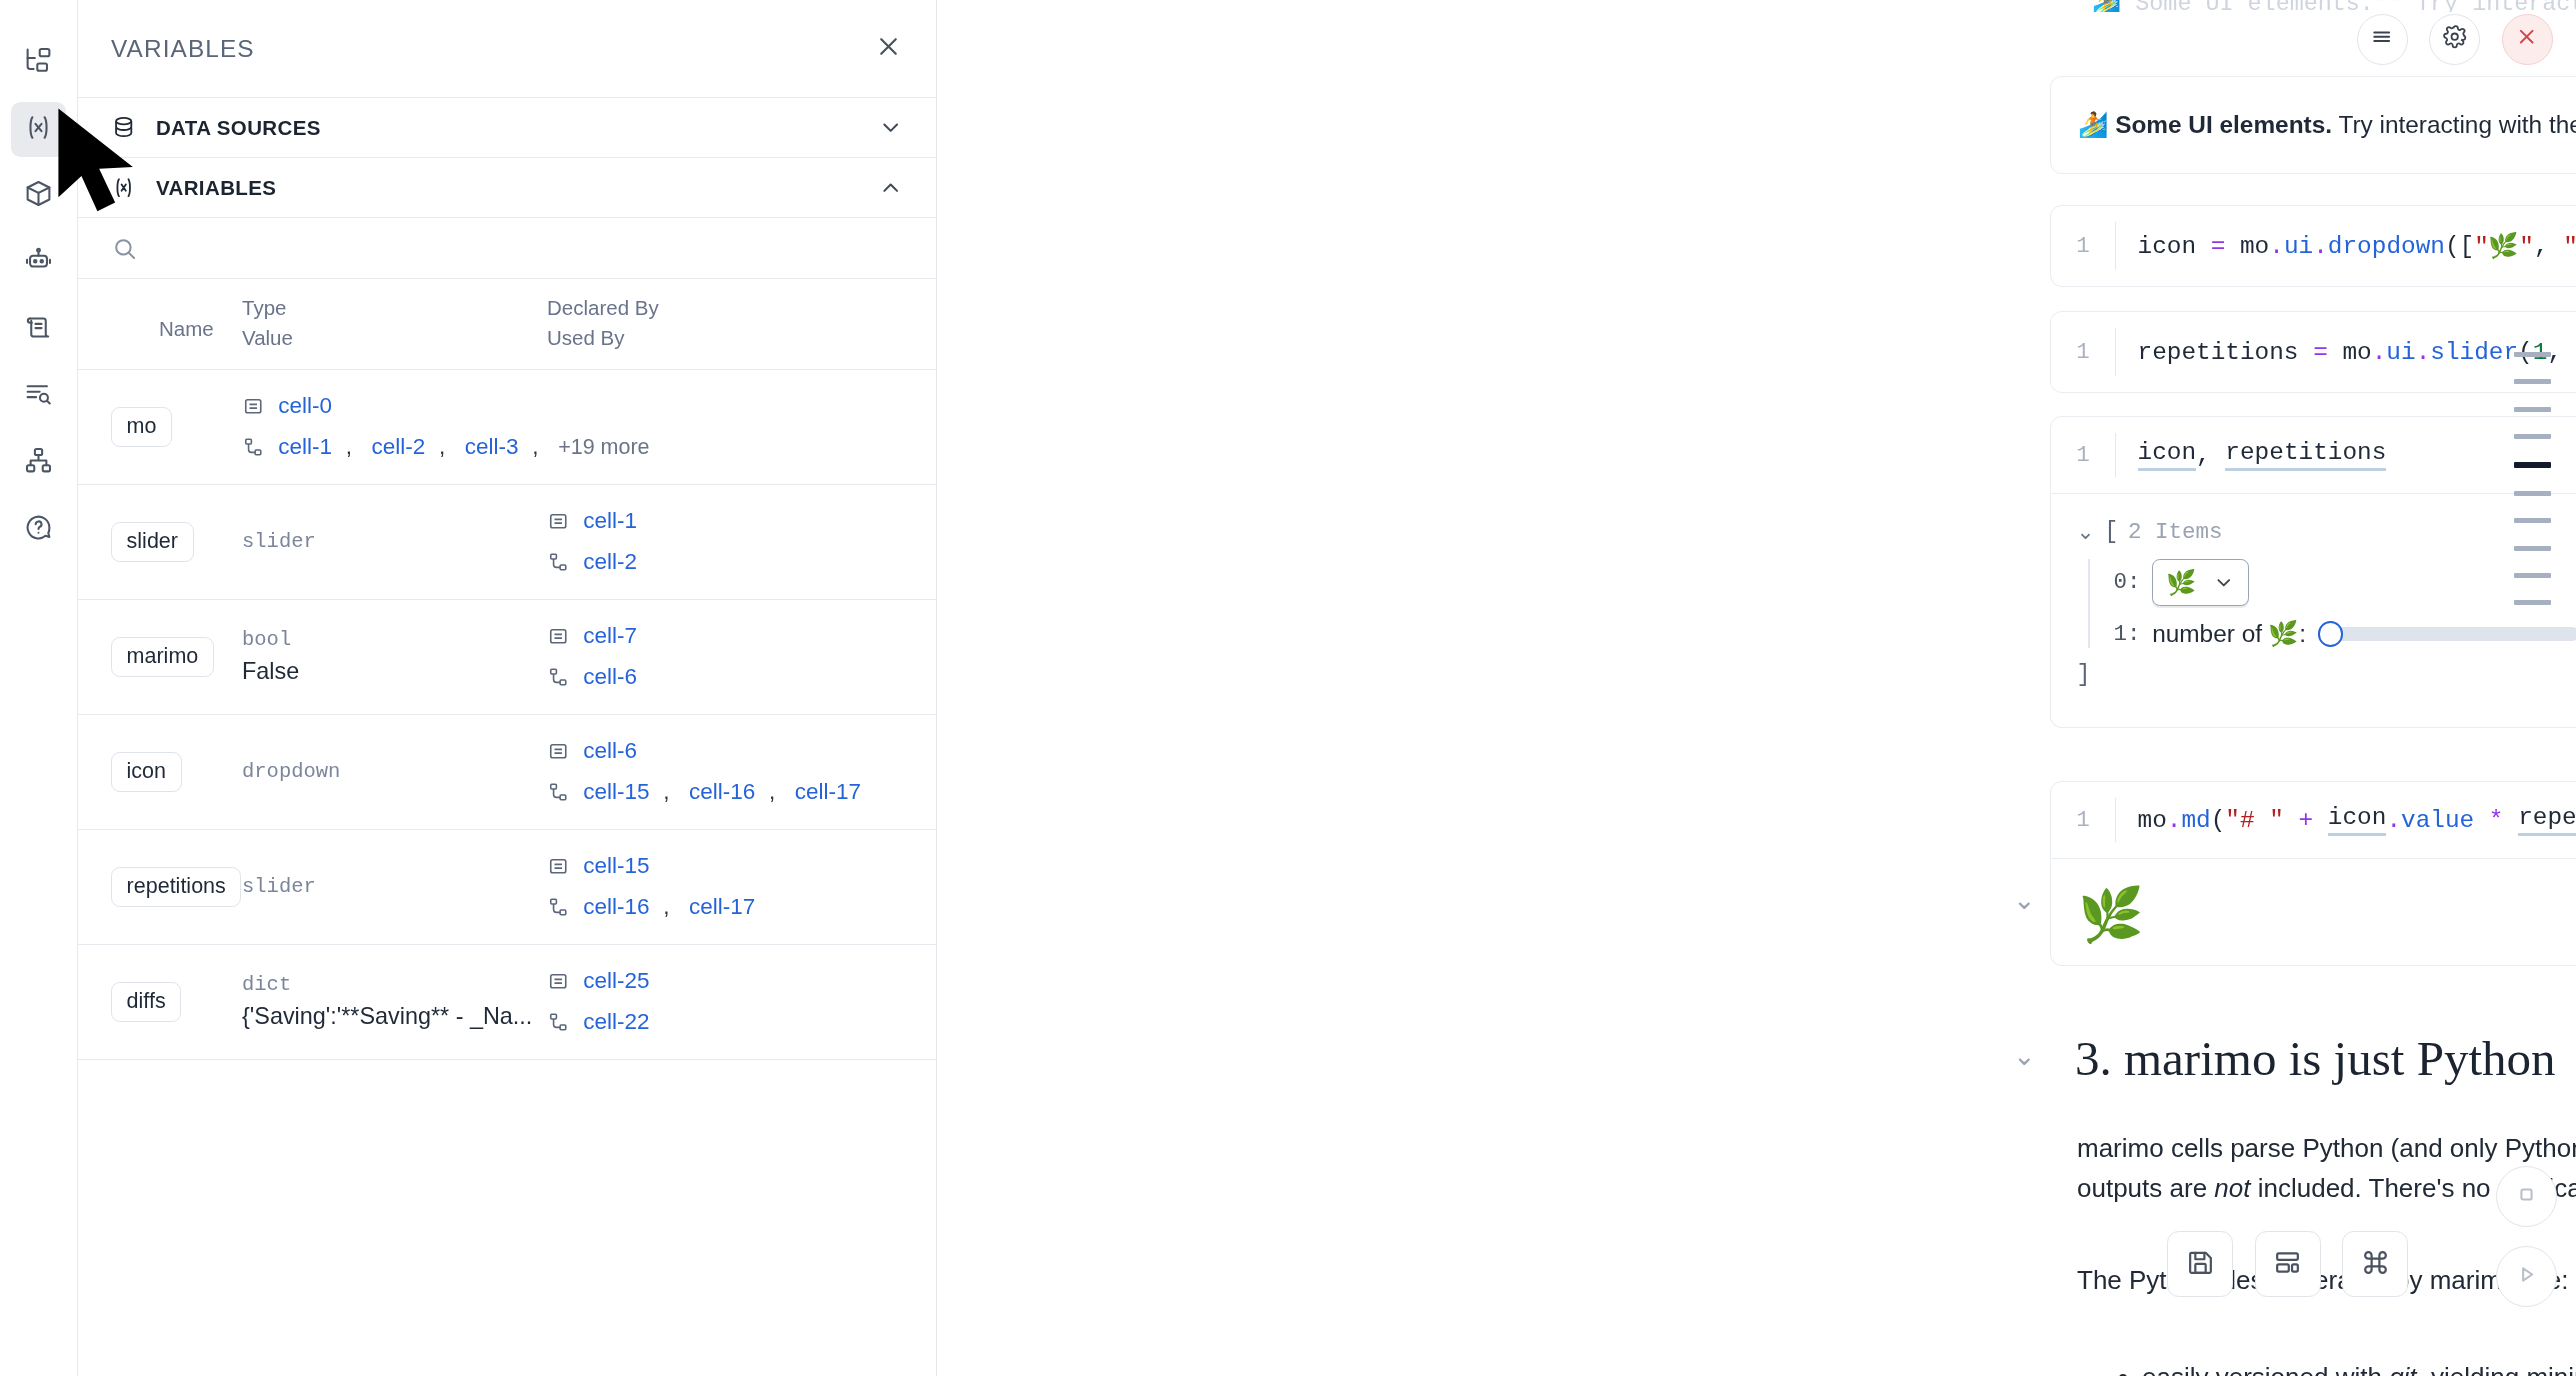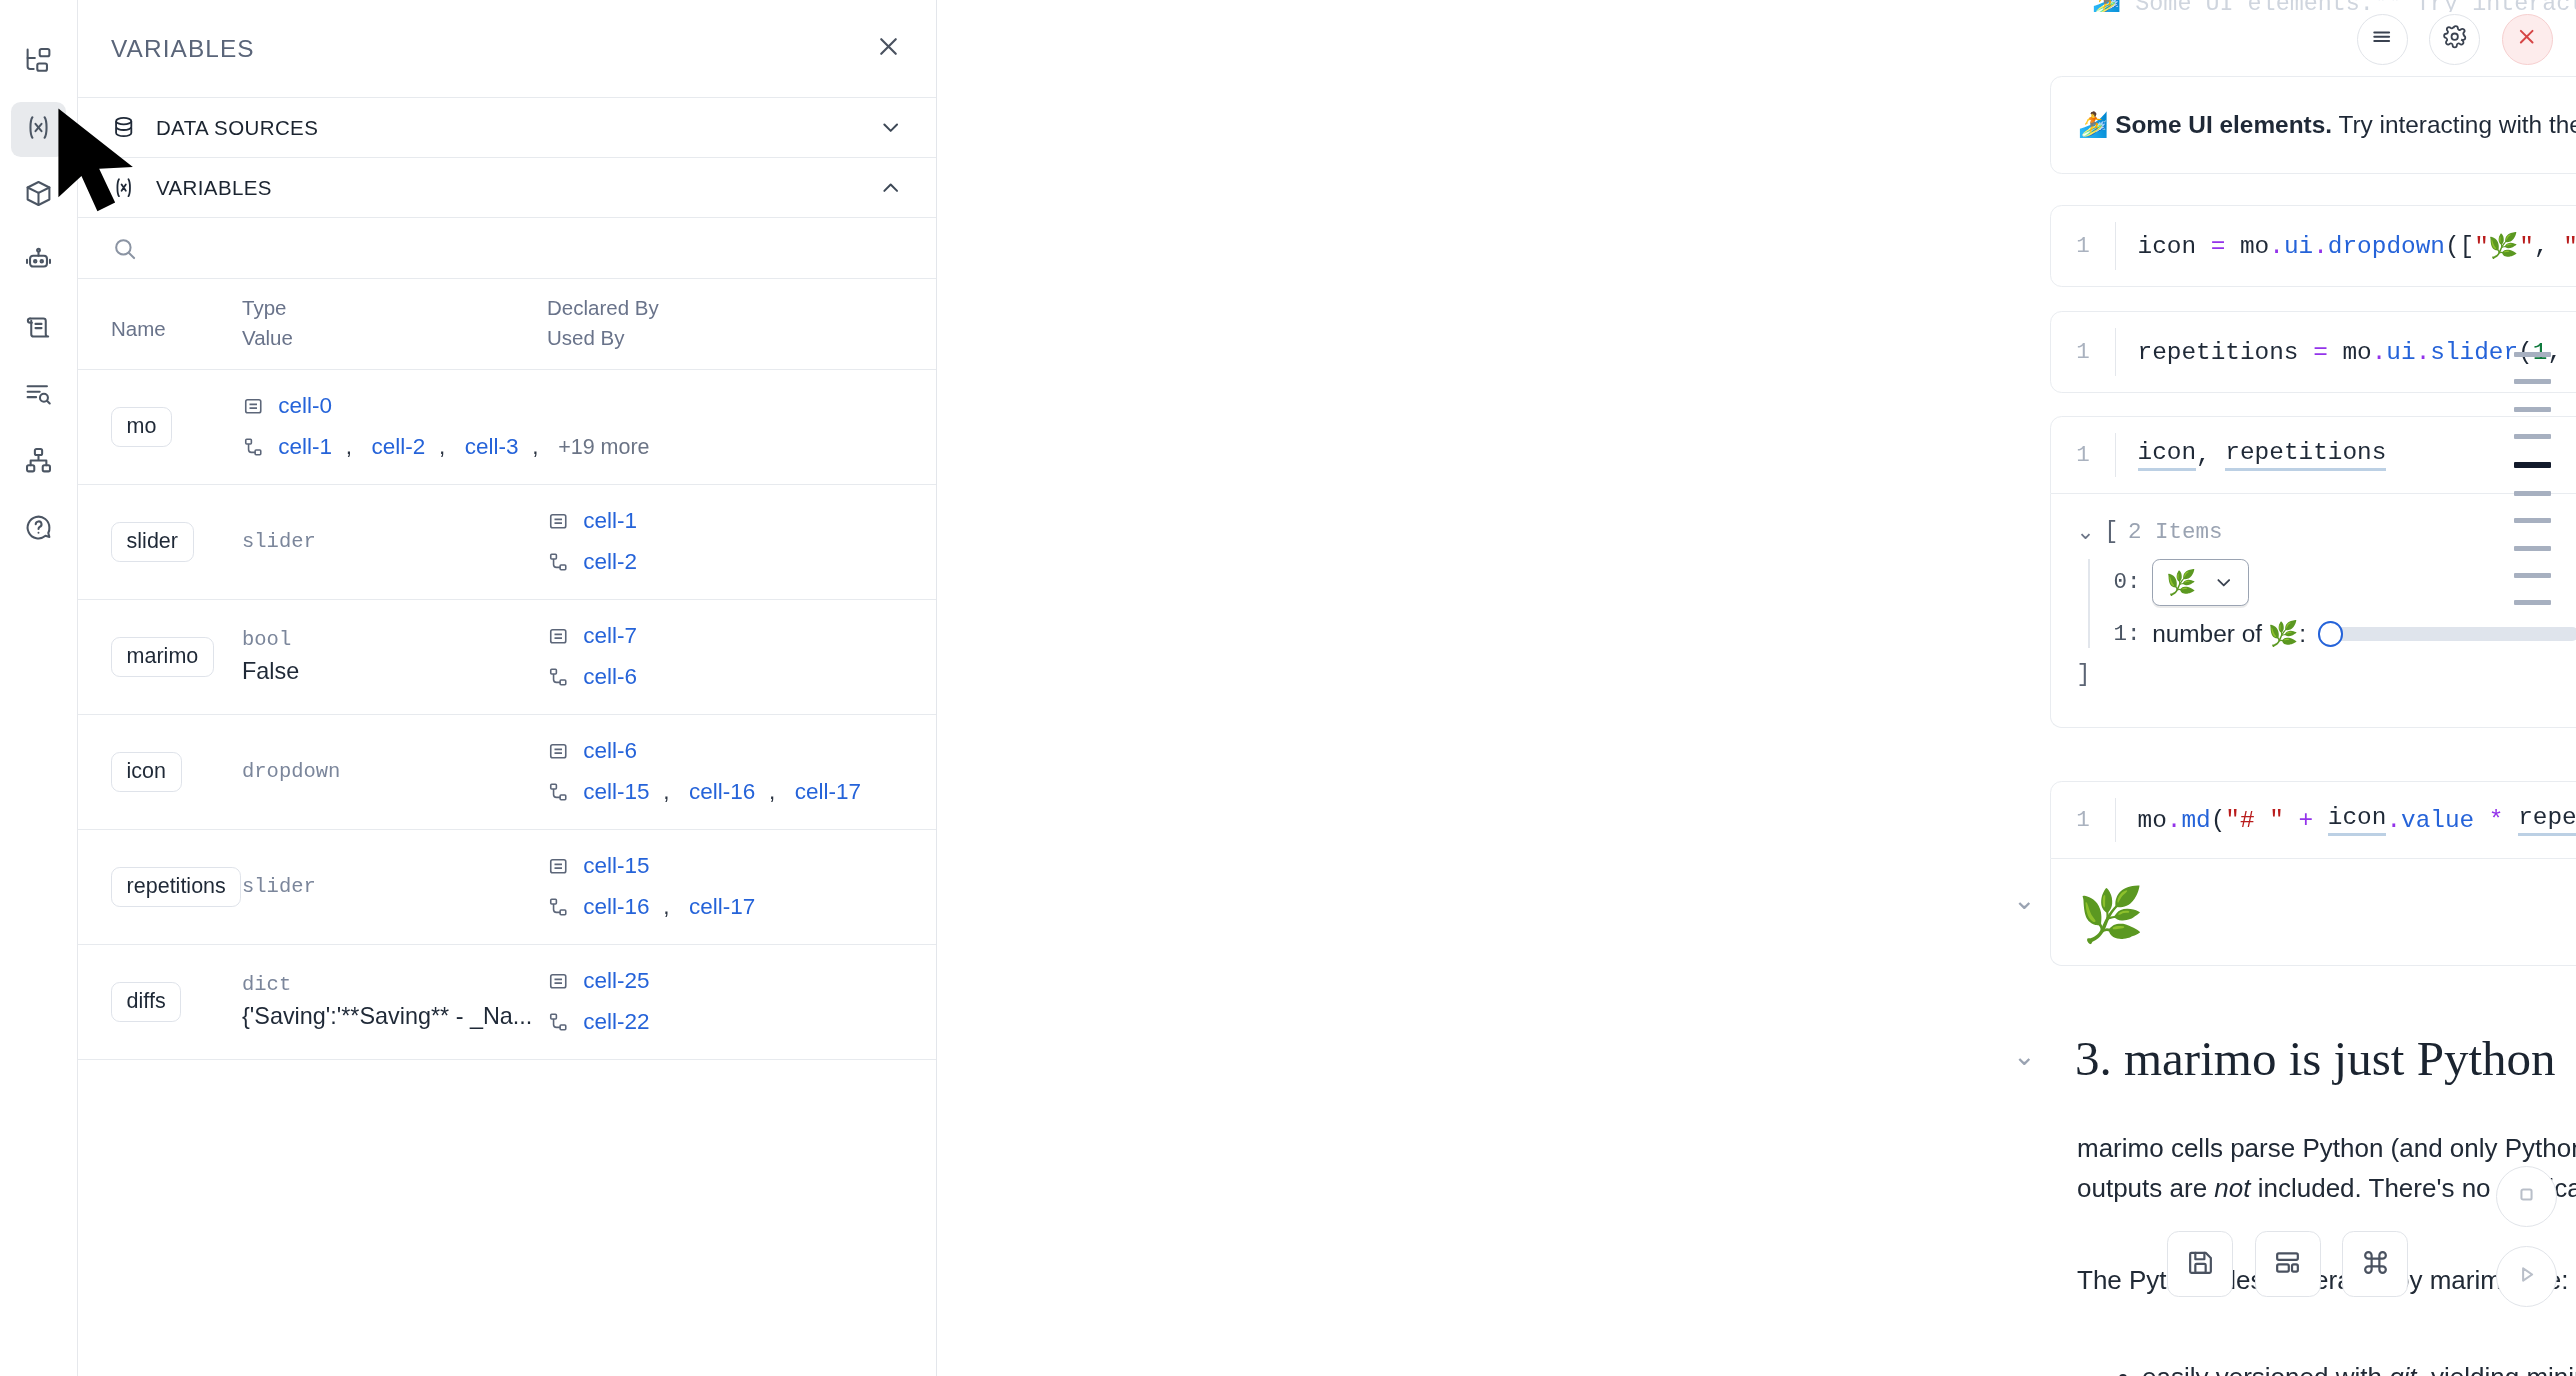--- a/index.html
+++ b/index.html
@@ -48,21 +48,21 @@
   .section-row {
     height: 60px; flex: 0 0 60px;
     display: flex; align-items: center; gap: 19.5px;
     padding: 0 33px;
     border-bottom: 1px solid #e7eaee;
     color: #1f2937;
   }
   .section-row .sec-icon { display: flex; color: #1f2937; }
   .section-row .sec-icon svg { width: 25.4px; height: 25.4px; }
   .section-label {
-    font-size: 20.5px; font-weight: 400; letter-spacing: 0.4px; color: #1b2430;
+    font-size: 20.5px; font-weight: 700; letter-spacing: 0.4px; color: #1b2430;
     flex: 1;
   }
   .chev { color: #3d4856; display: flex; }
   .chev svg { width: 25.4px; height: 25.4px; }
 
   .search-row {
     height: 61px; flex: 0 0 61px;
     display: flex; align-items: center; gap: 19.5px;
     padding: 0 33px;
     border-bottom: 1px solid #e7eaee;
@@ -80,21 +80,21 @@
   .vthead {
     display: flex; padding: 13.7px 0 15.6px 0;
     border-bottom: 1px solid #e7eaee;
   }
   .col-name { width: 164px; flex: 0 0 164px; padding-left: 33px; }
   .col-type { width: 305px; flex: 0 0 305px; }
   .col-decl { flex: 1; }
   .vthead .hd {
     font-size: 20.5px; color: #69738a; line-height: 1.48; font-weight: 400;
   }
-  .vthead .col-name .hd { padding-top: 21.5px; }
+  .vthead .col-name .hd { padding-top: 21.5px; margin-left: 48px; }
 
   .vrow {
     display: flex; align-items: center;
     border-bottom: 1px solid #e7eaee;
     min-height: 115px;
     padding: 15.6px 0;
   }
   .vname-pill {
     display: inline-flex; align-items: center; justify-content: center;
     border: 1px solid #dfe3ea; border-radius: 8.8px;

